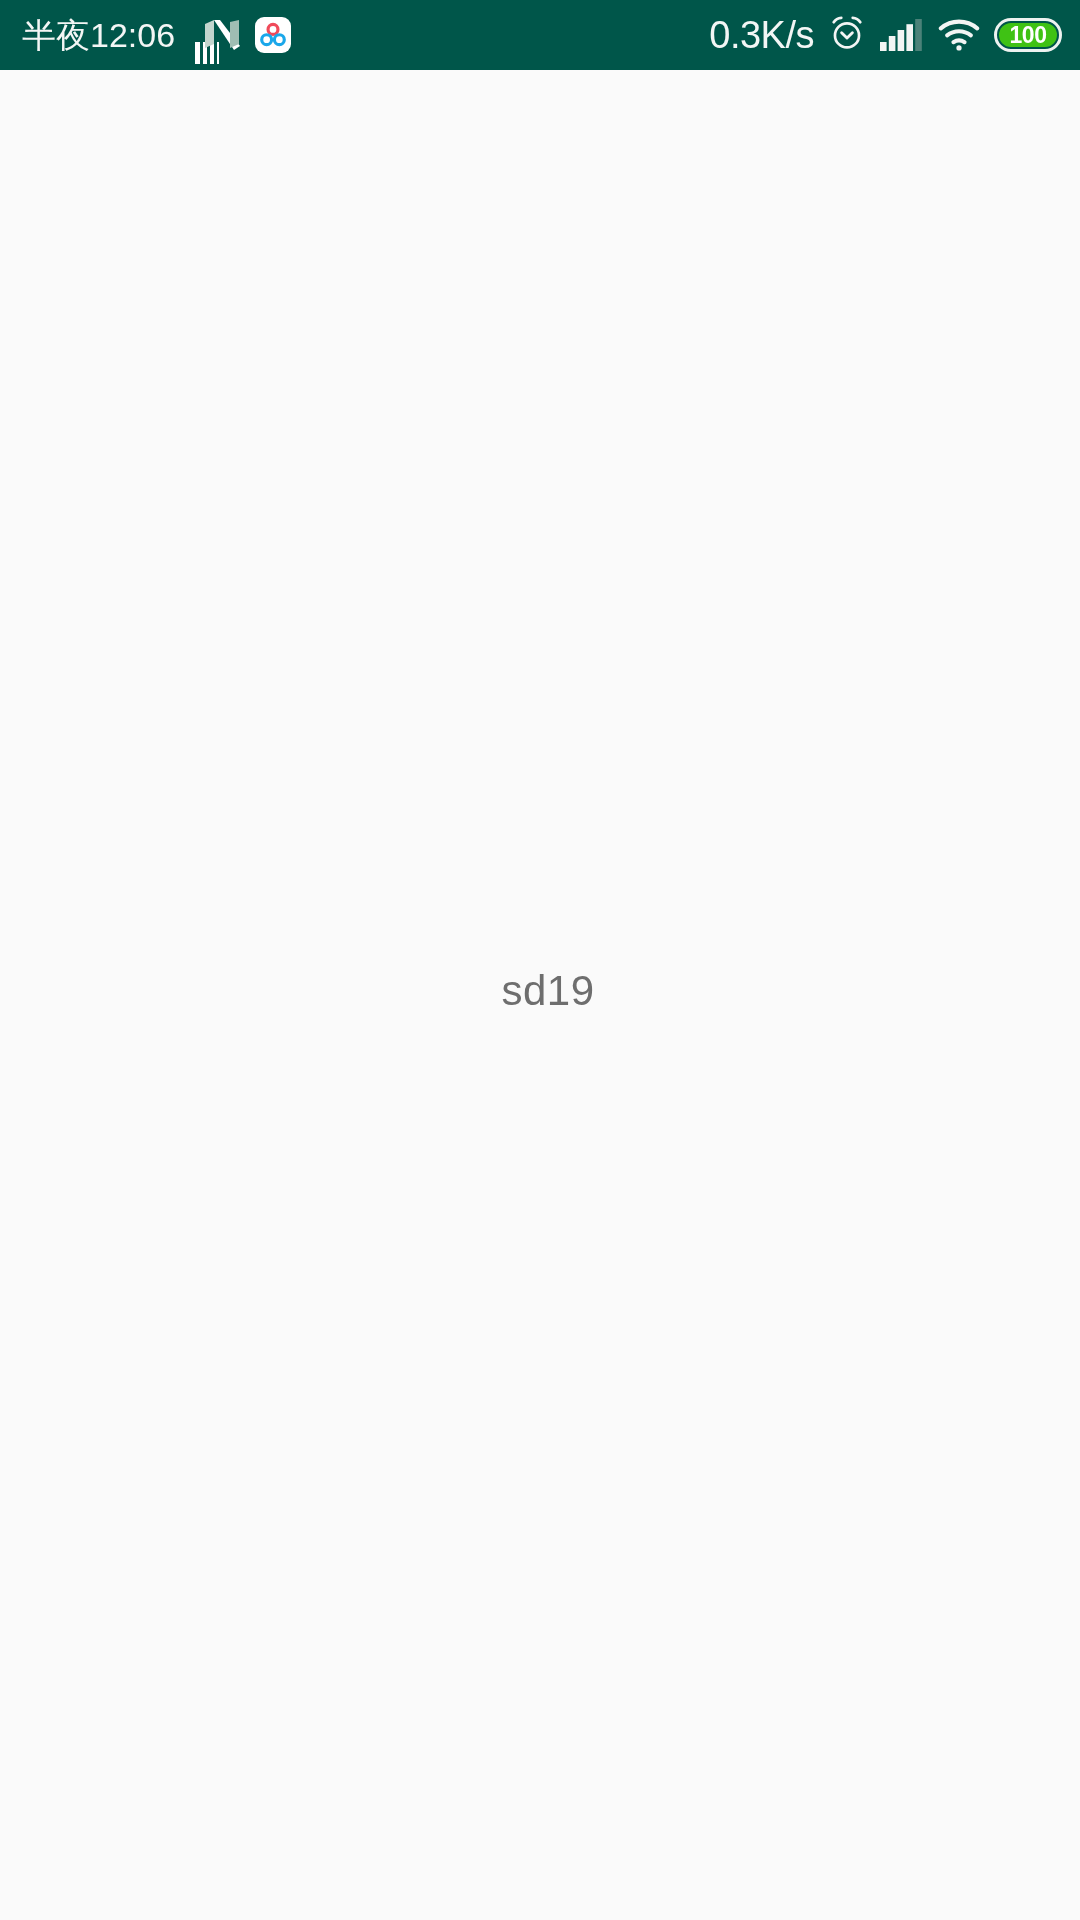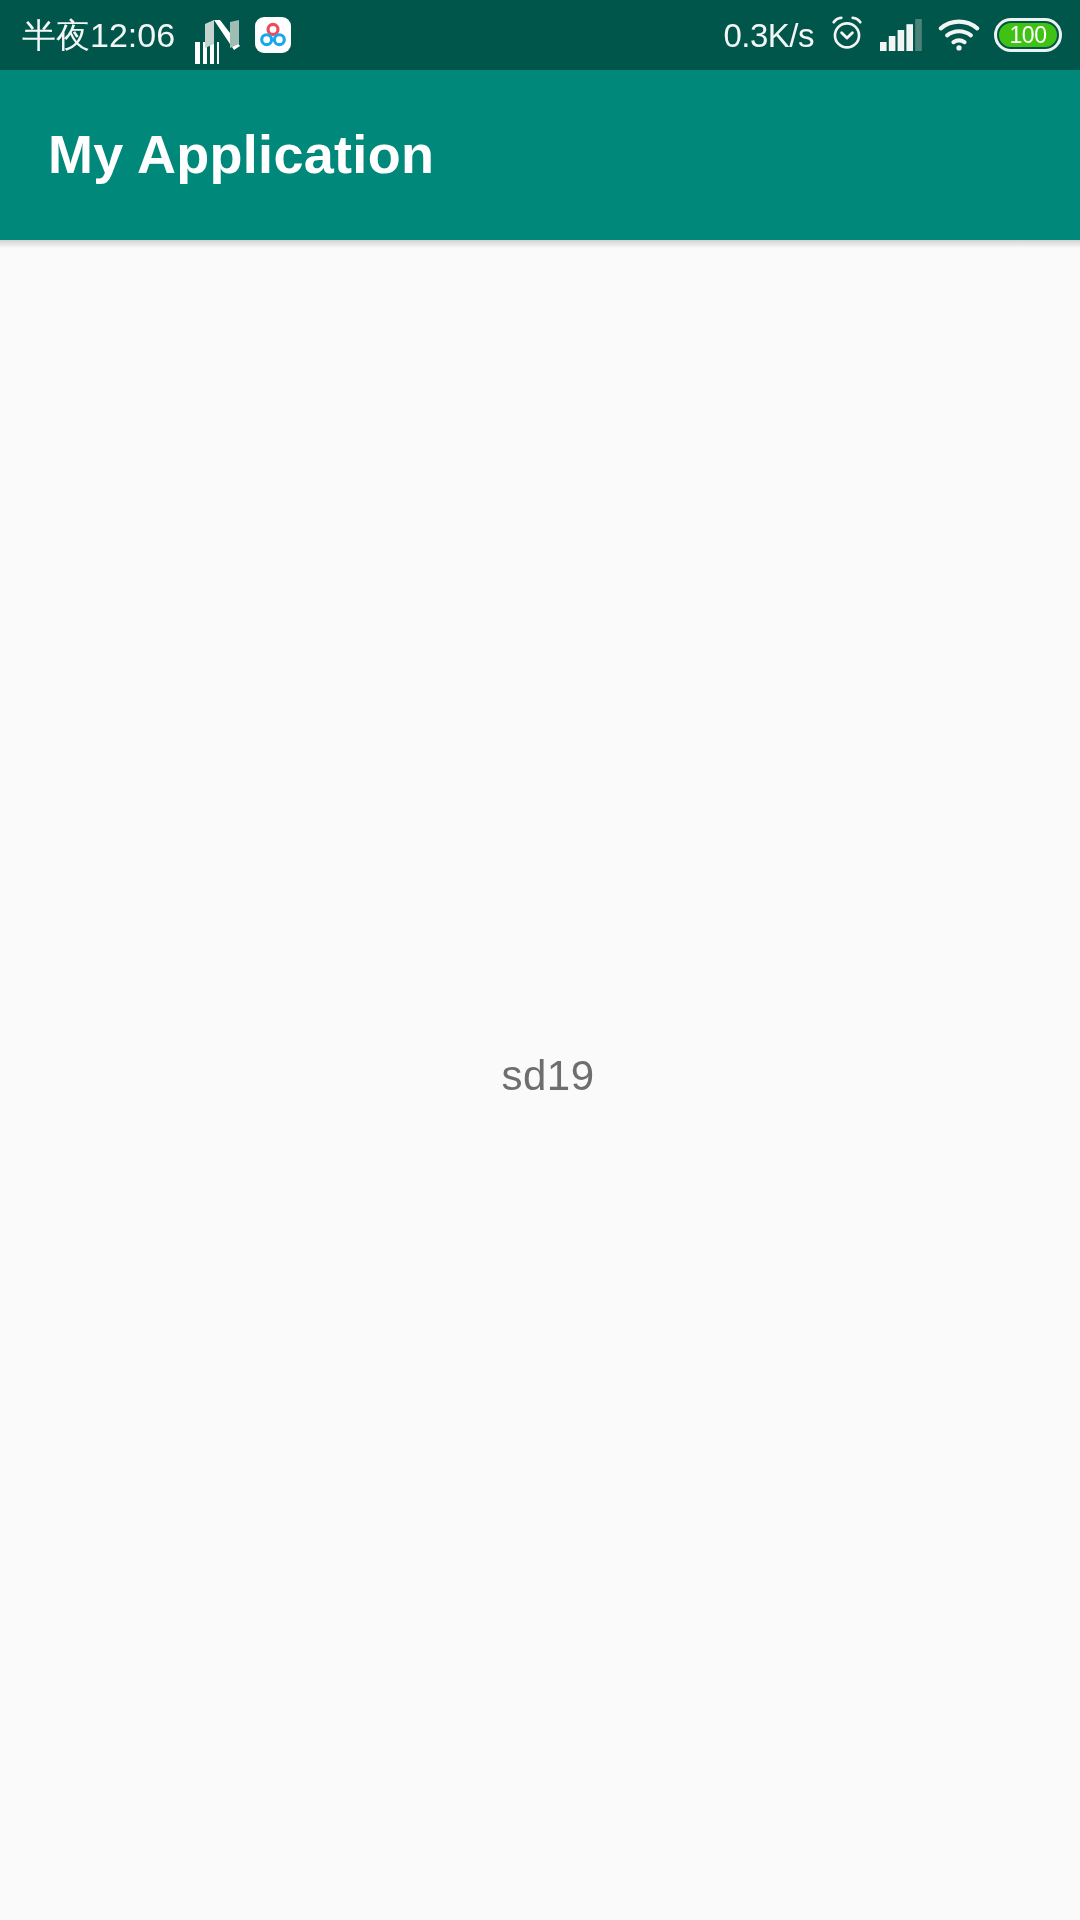--- a/index.html
+++ b/index.html
@@ -56,21 +56,21 @@
   .status-spacer { flex: 1 1 auto; }
 
   .status-right {
     display: flex;
     align-items: center;
     gap: 14px;
     flex: 0 0 auto;
   }
 
   .net-speed {
-    font-size: 33px;
+    font-size: 38px;
     line-height: 1;
     color: #f3f6f5;
     white-space: nowrap;
     letter-spacing: -0.5px;
   }
 
   
   .notif-icon {
     display: inline-block;
     position: relative;
@@ -148,21 +148,21 @@
     top: 2px;
     bottom: 2px;
     width: calc(100% - 4px);
     border-radius: 14px;
     background: #3fc214;
   }
   .battery-level-text {
     position: relative;
     z-index: 2;
     font-size: 23px;
-    font-weight: 400;
+    font-weight: 700;
     color: #ffffff;
     line-height: 1;
     letter-spacing: -0.5px;
   }
 
   
   .app-bar {
     position: relative;
     flex: 0 0 auto;
     height: 170px;
@@ -283,21 +283,18 @@
         </svg>
       </span>
 
       <span class="battery">
         <span class="battery-fill"></span>
         <span class="battery-level-text">100</span>
       </span>
     </div>
   </div>
 
-  <div class="app-bar">
-    <span class="app-title">My Application</span>
-  </div>
 
   <div class="content-area">
     <span class="center-text">sd19</span>
   </div>
 
 </div>
 
 </body></html>

